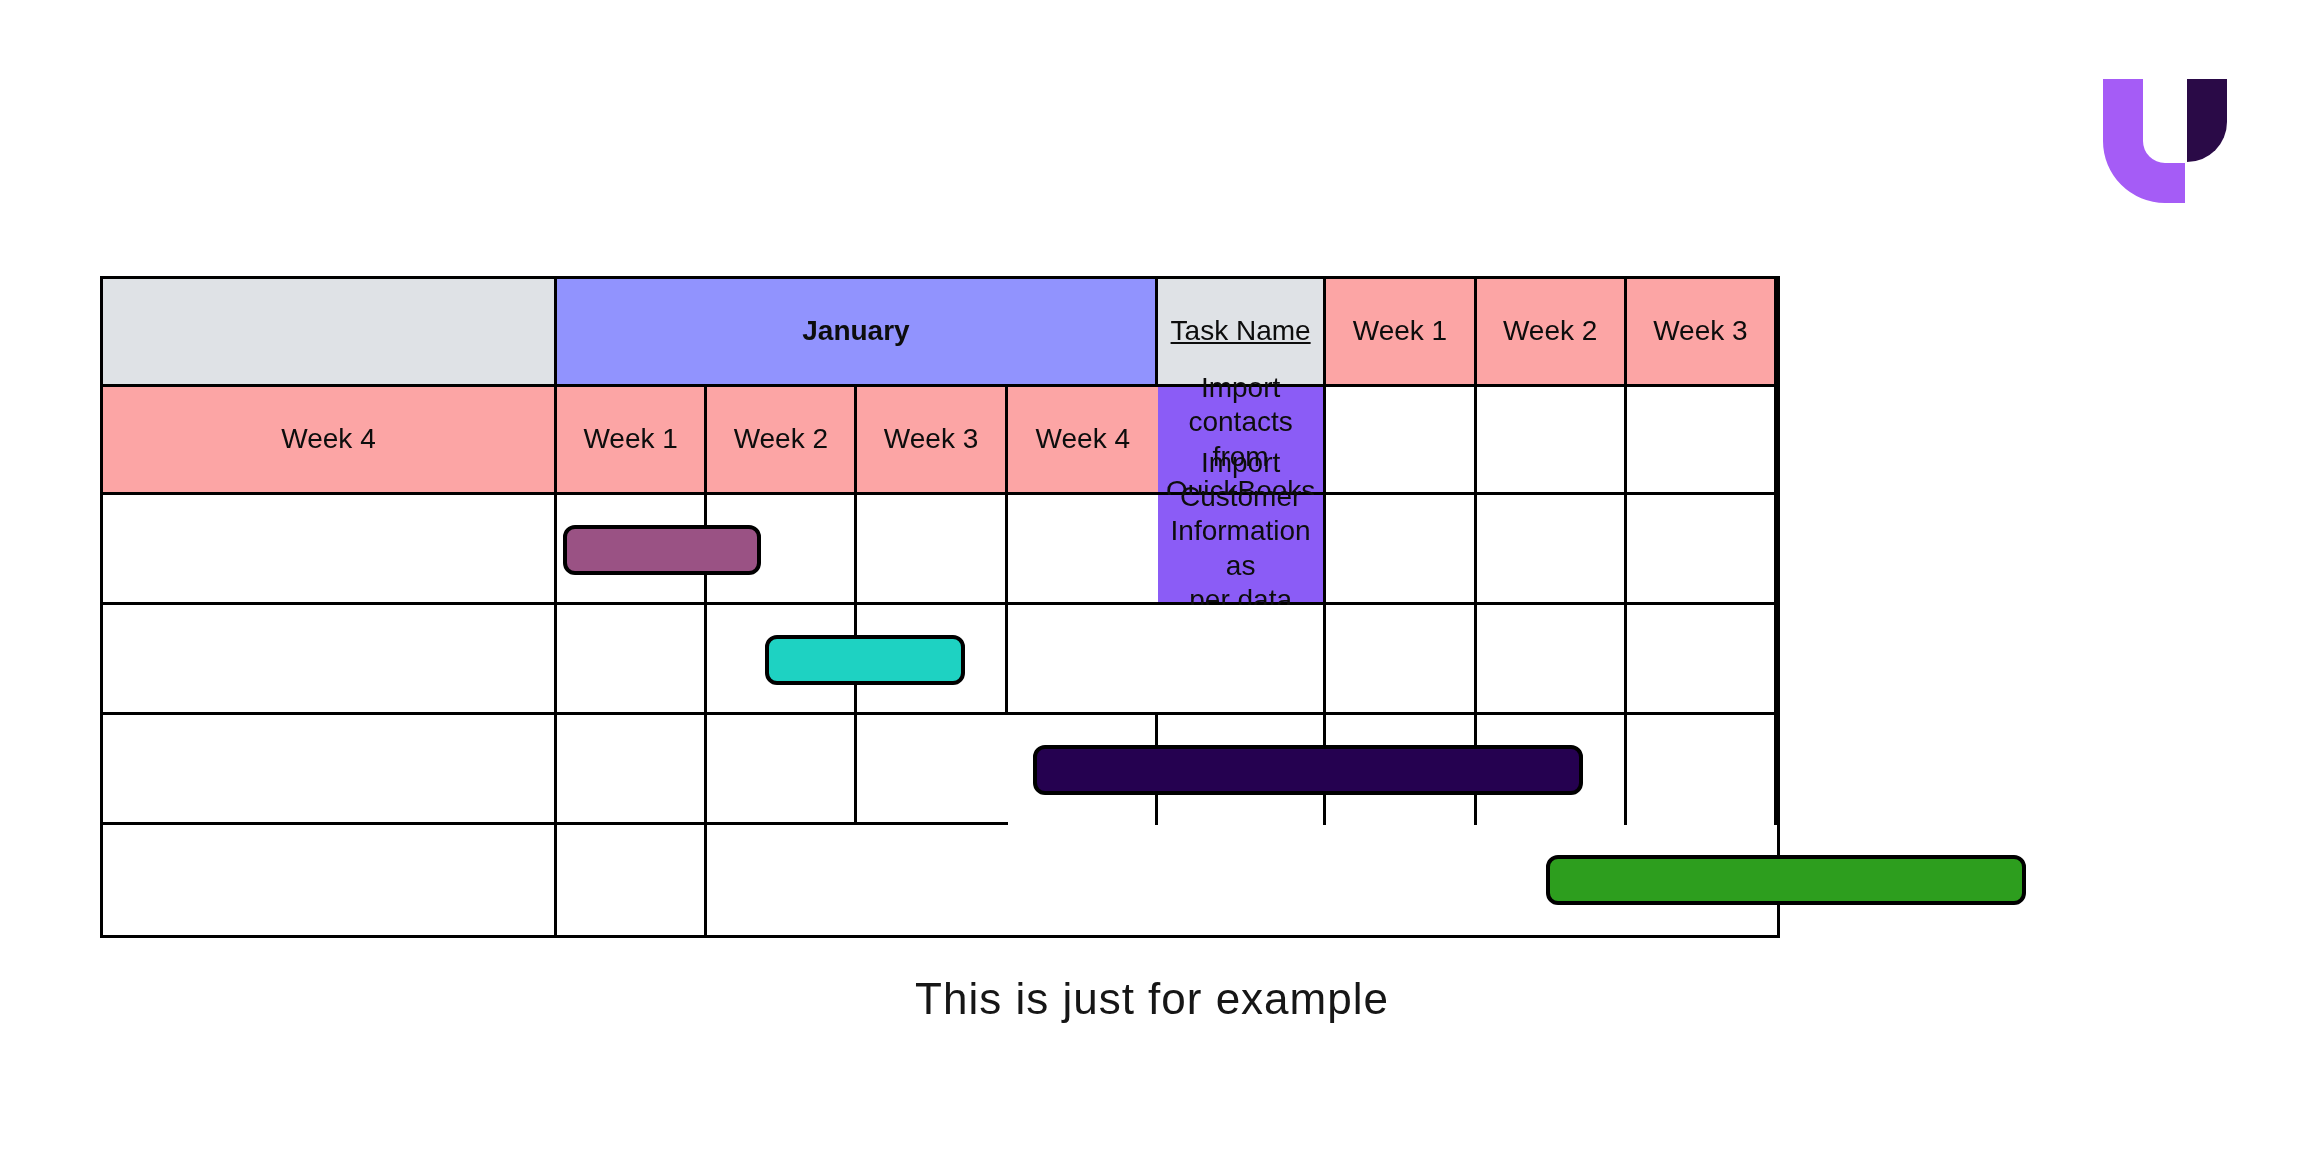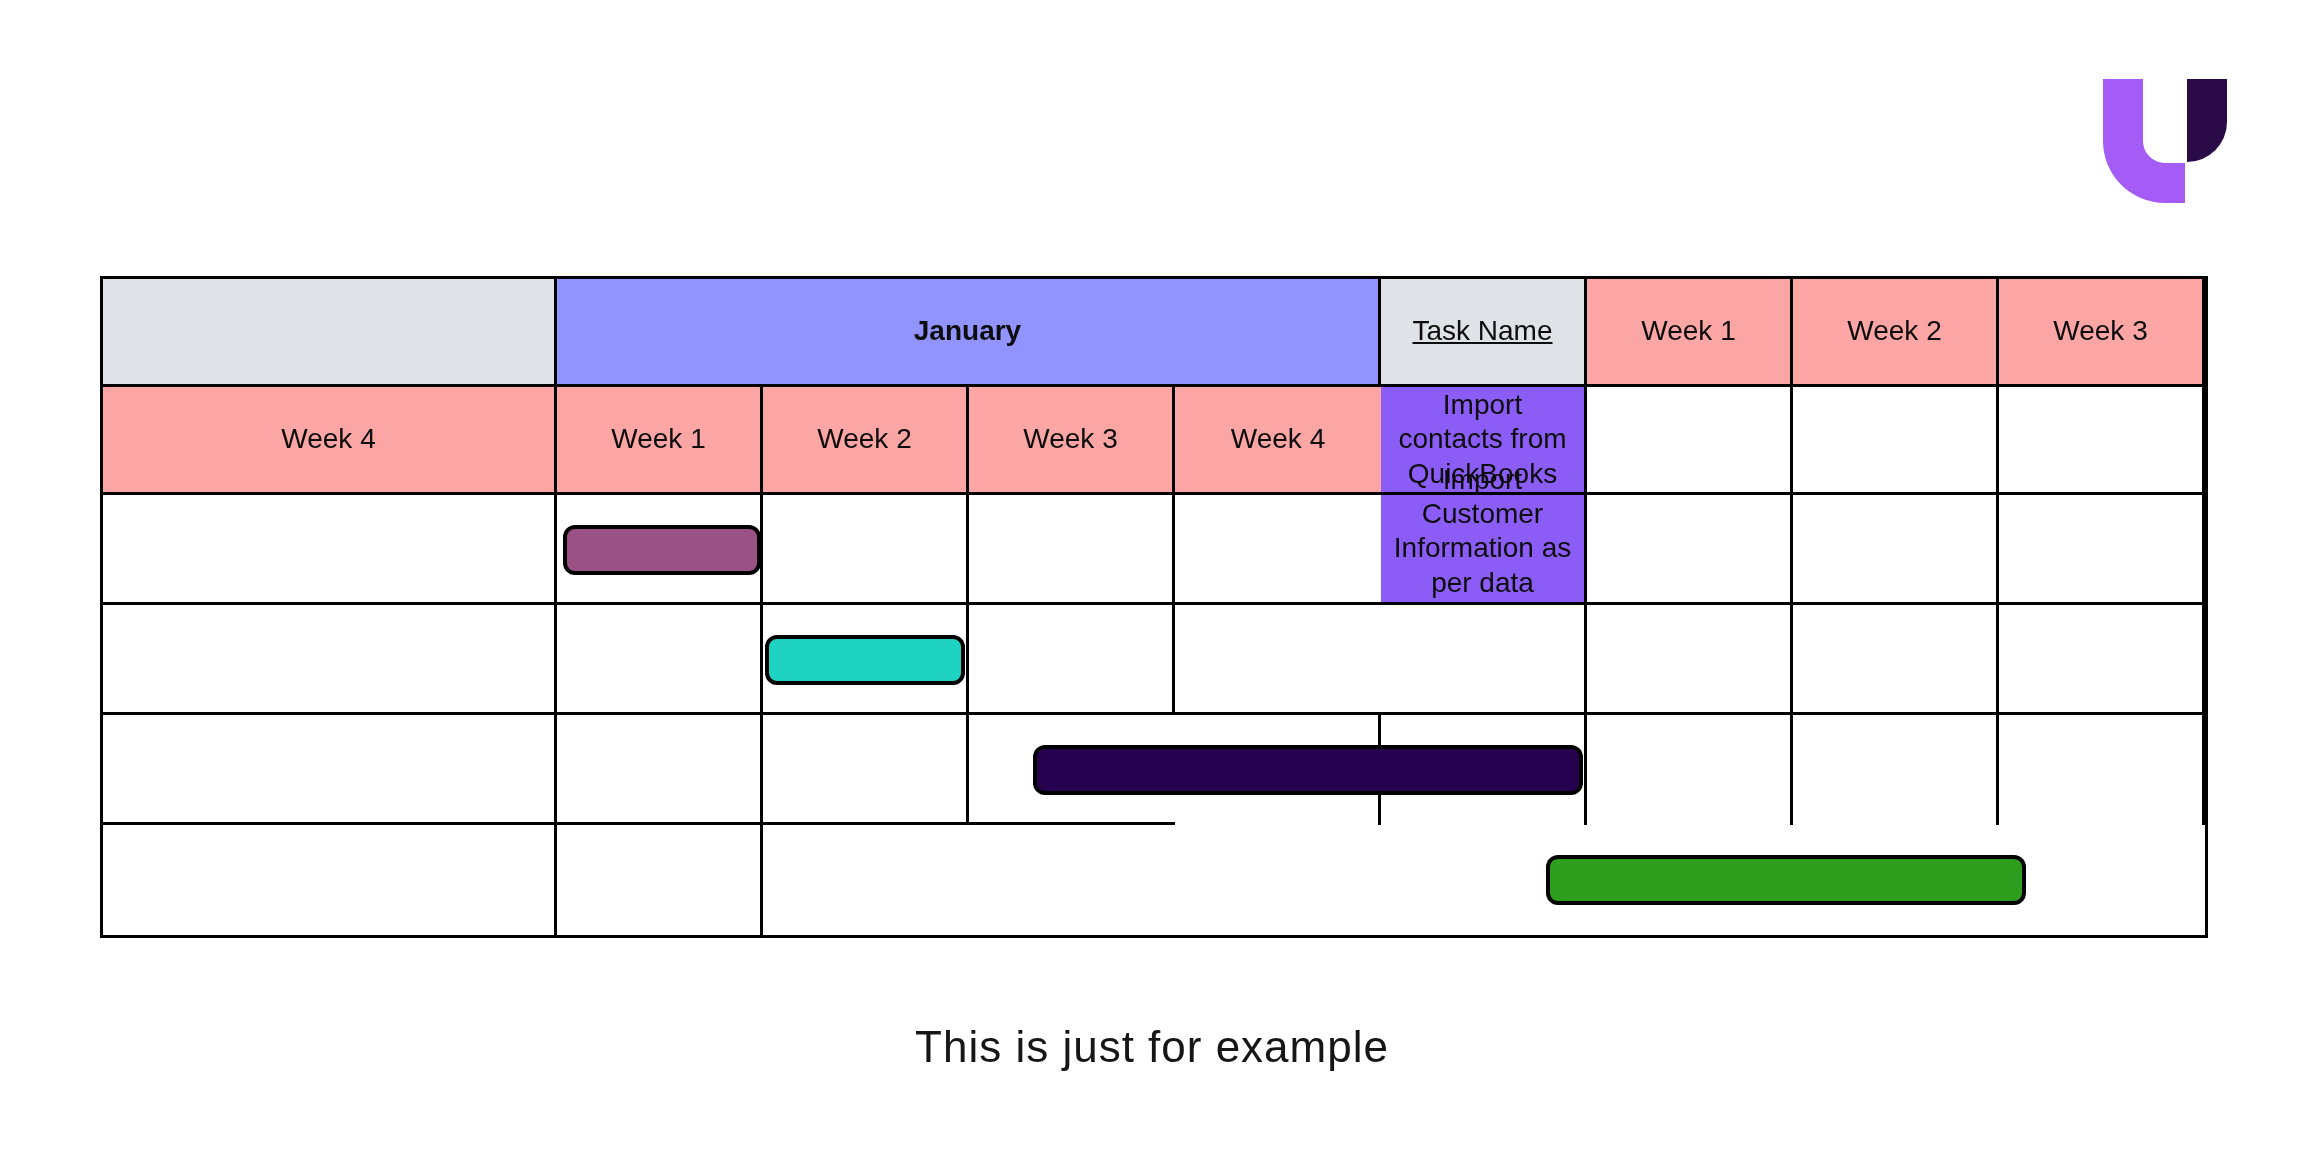--- a/index.html
+++ b/index.html
@@ -4,21 +4,21 @@
 <style>
   html,body { margin:0; padding:0; background:#ffffff; }
   .page {
     position:relative; width:2304px; height:1172px; overflow:hidden;
     background:#ffffff; font-family:"Liberation Sans", sans-serif; color:#0d0d0d;
   }
   .logo { position:absolute; left:2103px; top:79px; width:124px; height:124px; }
 
   .gantt { position:absolute; left:100px; top:276px; }
   .grid {
-    display:grid; box-sizing:border-box; width:2108px;
+    display:grid; box-sizing:border-box; width:1680px;
     grid-template-columns:454px repeat(8, 1fr);
     grid-template-rows:108px 108px repeat(4, 110px);
     border:3px solid #000; background:#fff;
   }
   .cell {
     border-right:3px solid #000; border-bottom:3px solid #000;
     display:flex; align-items:center; justify-content:center;
     text-align:center; box-sizing:border-box; font-size:28px; line-height:1.22;
     white-space:pre-line; padding:0 8px;
   }
@@ -34,21 +34,21 @@
   .bars {
     position:absolute; left:457px; top:219px; width:1648px; height:440px;
     pointer-events:none;
   }
   .bar {
     position:absolute; height:50px; box-sizing:border-box;
     border:4px solid #000; border-radius:12px;
   }
 
   .caption {
-    position:absolute; left:0; top:1022px; width:100%;
+    position:absolute; left:0; top:974px; width:100%;
     text-align:center; font-size:44px; font-weight:500; color:#161616;
     letter-spacing:1px;
   }
 </style>
 </head>
 <body>
 
 <div class="page">
 
   <svg class="logo" viewBox="0 0 124 124">

